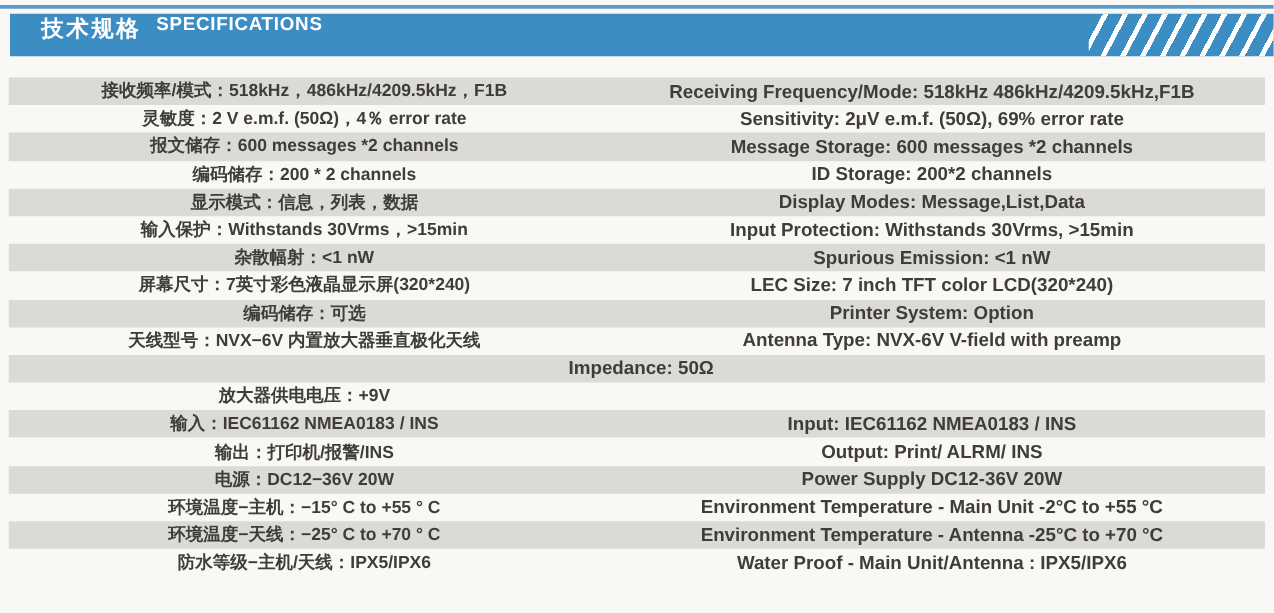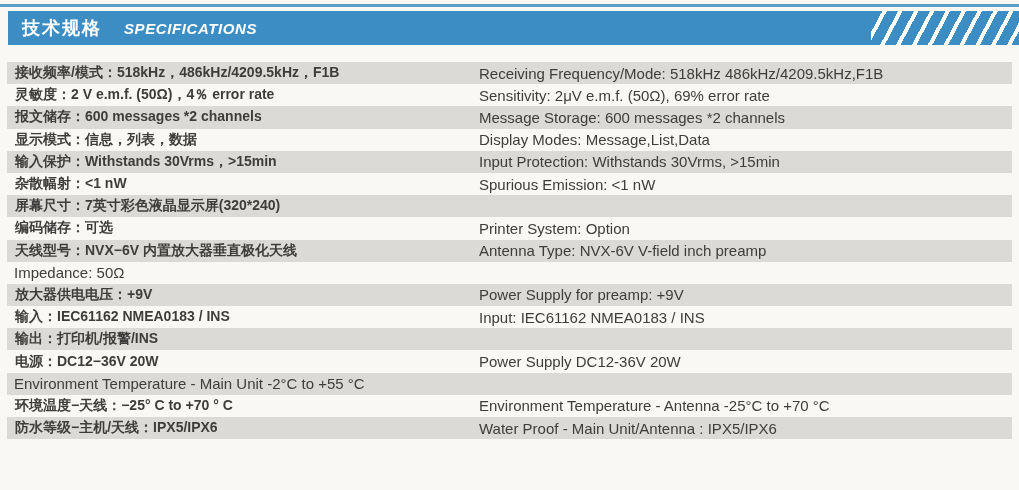--- a/index.html
+++ b/index.html
@@ -17,54 +17,54 @@
     background:var(--page-bg);
     font-family:"Liberation Sans","DejaVu Sans",sans-serif;
   }
   .top-line{
     position:absolute;top:4px;left:0;width:1019px;height:3px;
     background:var(--top-line);
   }
   .header-bar{
     position:absolute;top:11px;left:8px;right:0;height:34px;
     background:var(--header-blue);
-    display:flex;align-items:center;padding-left:14px;
+    display:flex;align-items:flex-start;padding-left:25px;
   }
   .header-stripes{
     position:absolute;right:0;top:0;bottom:0;width:148px;
     background:repeating-linear-gradient(
       118deg,
       rgba(255,255,255,0) 0px, rgba(255,255,255,0) 10px,
       #ffffff 10px, #ffffff 14px
     );
   }
   .title-zh{
     color:var(--header-text);font-size:18px;font-weight:bold;
     letter-spacing:2px;white-space:nowrap;
   }
   .title-en{
     color:var(--header-text);font-size:15px;font-weight:bold;
-    letter-spacing:0.6px;margin-left:22px;white-space:nowrap;font-style:italic;
+    letter-spacing:0.6px;margin-left:12px;white-space:nowrap;
   }
   .specs{
-    position:absolute;top:62px;left:7px;right:7px;
+    position:absolute;top:62px;left:7px;right:7px;text-align:center;
   }
   .row{
     display:flex;height:22.2px;align-items:center;
   }
   .row:nth-child(odd){background:var(--row-stripe);}
   .cell-zh{
     width:465px;flex:0 0 465px;padding-left:8px;
     font-size:14px;font-weight:bold;color:var(--text-color);
     white-space:nowrap;overflow:hidden;
   }
   .cell-en{
     flex:1;padding-left:7px;
     font-size:15px;color:var(--text-color);
-    white-space:nowrap;overflow:hidden;
+    white-space:nowrap;overflow:hidden;font-weight:bold;
   }
 </style>
 </head>
 <body>
 
 <div class="top-line"></div>
 
 <div class="header-bar">
   <span class="title-zh">技术规格</span>
   <span class="title-en">SPECIFICATIONS</span>
@@ -78,61 +78,67 @@
     </div>
     <div class="row">
       <div class="cell-zh">灵敏度：2 V e.m.f. (50Ω)，4％ error rate</div>
       <div class="cell-en">Sensitivity: 2μV e.m.f. (50Ω), 69% error rate</div>
     </div>
     <div class="row">
       <div class="cell-zh">报文储存：600 messages *2 channels</div>
       <div class="cell-en">Message Storage: 600 messages *2 channels</div>
     </div>
     <div class="row">
+      <div class="cell-zh">编码储存：200 * 2 channels</div>
+      <div class="cell-en">ID Storage: 200*2 channels</div>
+    </div>
+    <div class="row">
       <div class="cell-zh">显示模式：信息，列表，数据</div>
       <div class="cell-en">Display Modes: Message,List,Data</div>
     </div>
     <div class="row">
       <div class="cell-zh">输入保护：Withstands 30Vrms，&gt;15min</div>
       <div class="cell-en">Input Protection: Withstands 30Vrms, &gt;15min</div>
     </div>
     <div class="row">
       <div class="cell-zh">杂散幅射：&lt;1 nW</div>
       <div class="cell-en">Spurious Emission: &lt;1 nW</div>
     </div>
     <div class="row">
       <div class="cell-zh">屏幕尺寸：7英寸彩色液晶显示屏(320*240)</div>
+      <div class="cell-en">LEC Size: 7 inch TFT color LCD(320*240)</div>
     </div>
     <div class="row">
       <div class="cell-zh">编码储存：可选</div>
       <div class="cell-en">Printer System: Option</div>
     </div>
     <div class="row">
       <div class="cell-zh">天线型号：NVX−6V 内置放大器垂直极化天线</div>
-      <div class="cell-en">Antenna Type: NVX-6V V-field inch preamp</div>
+      <div class="cell-en">Antenna Type: NVX-6V V-field with preamp</div>
     </div>
     <div class="row">
       <div class="cell-en">Impedance: 50Ω</div>
     </div>
     <div class="row">
       <div class="cell-zh">放大器供电电压：+9V</div>
-      <div class="cell-en">Power Supply for preamp: +9V</div>
     </div>
     <div class="row">
       <div class="cell-zh">输入：IEC61162 NMEA0183 / INS</div>
       <div class="cell-en">Input: IEC61162 NMEA0183 / INS</div>
     </div>
     <div class="row">
       <div class="cell-zh">输出：打印机/报警/INS</div>
+      <div class="cell-en">Output: Print/ ALRM/ INS</div>
     </div>
     <div class="row">
       <div class="cell-zh">电源：DC12−36V 20W</div>
       <div class="cell-en">Power Supply DC12-36V 20W</div>
     </div>
     <div class="row">
+      <div class="cell-zh">环境温度−主机：−15° C to +55 ° C</div>
       <div class="cell-en">Environment Temperature - Main Unit -2°C to +55 °C</div>
     </div>
     <div class="row">
       <div class="cell-zh">环境温度−天线：−25° C to +70 ° C</div>
       <div class="cell-en">Environment Temperature - Antenna -25°C to +70 °C</div>
     </div>
     <div class="row">
       <div class="cell-zh">防水等级−主机/天线：IPX5/IPX6</div>
       <div class="cell-en">Water Proof - Main Unit/Antenna : IPX5/IPX6</div>
     </div>

